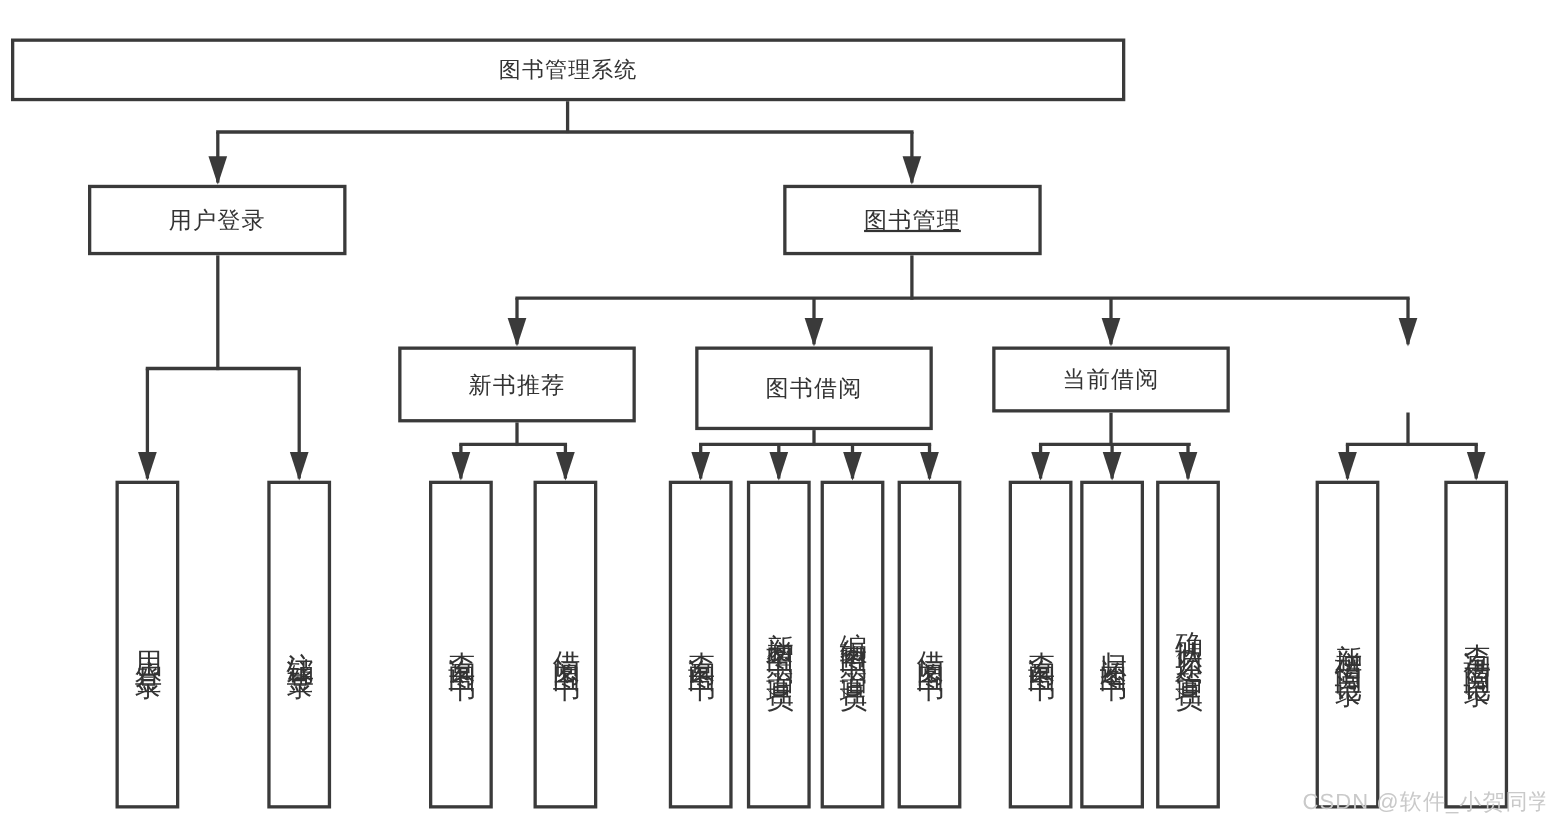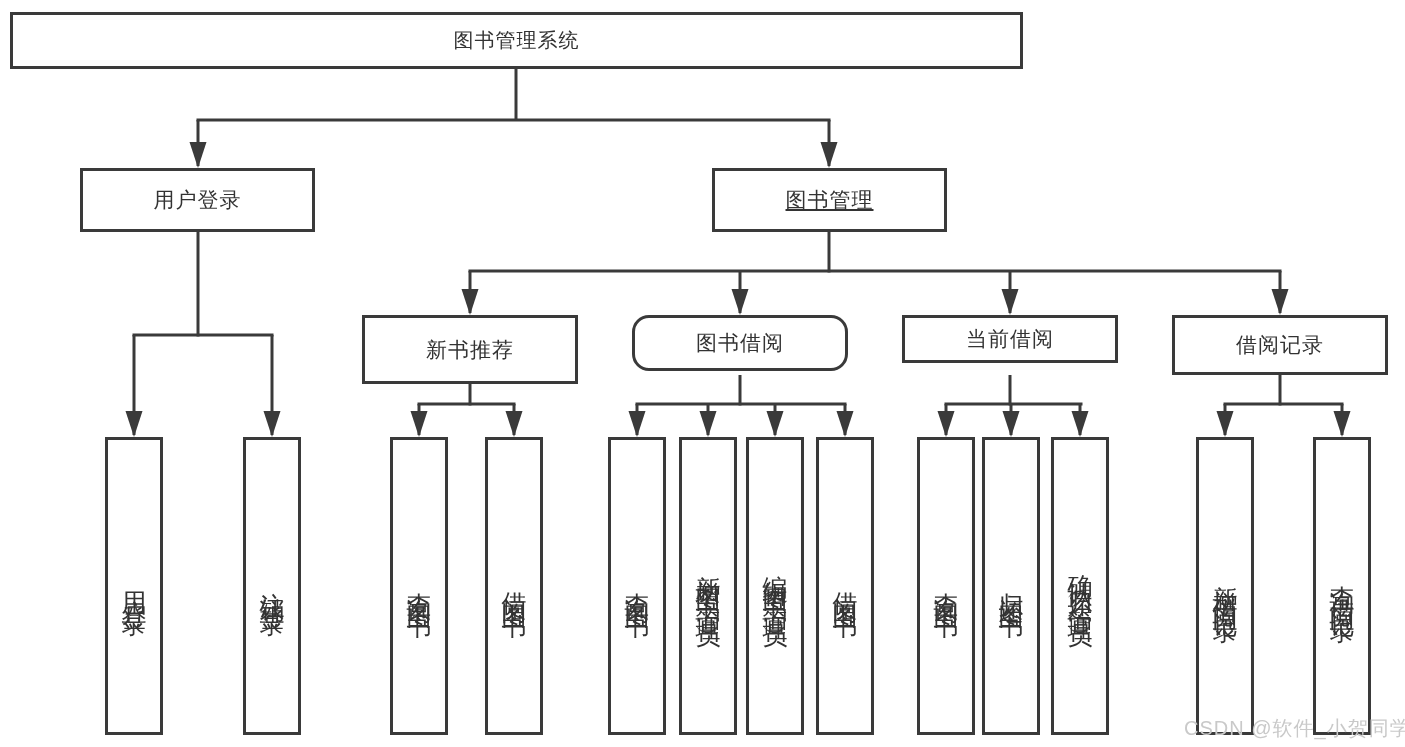--- a/index.html
+++ b/index.html
@@ -19,21 +19,21 @@
     position:absolute;
     box-sizing:border-box;
     border:3px solid var(--line);
     background:#ffffff;
     display:flex;
     align-items:center;
     justify-content:center;
     color:var(--text);
     text-align:center;
   }
-  .root-box{font-size:20px;letter-spacing:1px;}
+  .root-box{font-size:20px;letter-spacing:1px;margin-top:23px;}
   .branch-box{font-size:21px;letter-spacing:1px;}
   .leaf{
     writing-mode:vertical-rl;
     text-orientation:mixed;
     font-size:25px;
     letter-spacing:7px;
     line-height:1;
   }
   .watermark{
     position:absolute;
@@ -122,28 +122,25 @@
   <div class="box branch-box" style="left:80px;top:168px;width:235px;height:64px;">
     <span>用户登录</span>
   </div>
   <div class="box branch-box" style="left:712px;top:168px;width:235px;height:64px;text-decoration:underline;">
     <span>图书管理</span>
   </div>
 
   <div class="box branch-box" style="left:362px;top:315px;width:216px;height:69px;">
     <span>新书推荐</span>
   </div>
-  <div class="box branch-box" style="left:632px;top:315px;width:216px;height:56px;border-radius:17px;">
+  <div class="box branch-box" style="left:632px;top:315px;width:216px;height:76px;">
     <span>图书借阅</span>
   </div>
-  <div class="box branch-box" style="left:902px;top:315px;width:216px;height:48px;">
+  <div class="box branch-box" style="left:902px;top:315px;width:216px;height:60px;">
     <span>当前借阅</span>
-  </div>
-  <div class="box branch-box" style="left:1172px;top:315px;width:216px;height:60px;">
-    <span>借阅记录</span>
   </div>
 
   <div class="box leaf" style="left:105px;top:437px;width:58px;height:298px;">
     <span>用户登录</span>
   </div>
   <div class="box leaf" style="left:243px;top:437px;width:58px;height:298px;">
     <span>注销登录</span>
   </div>
 
   <div class="box leaf" style="left:390px;top:437px;width:58px;height:298px;">

